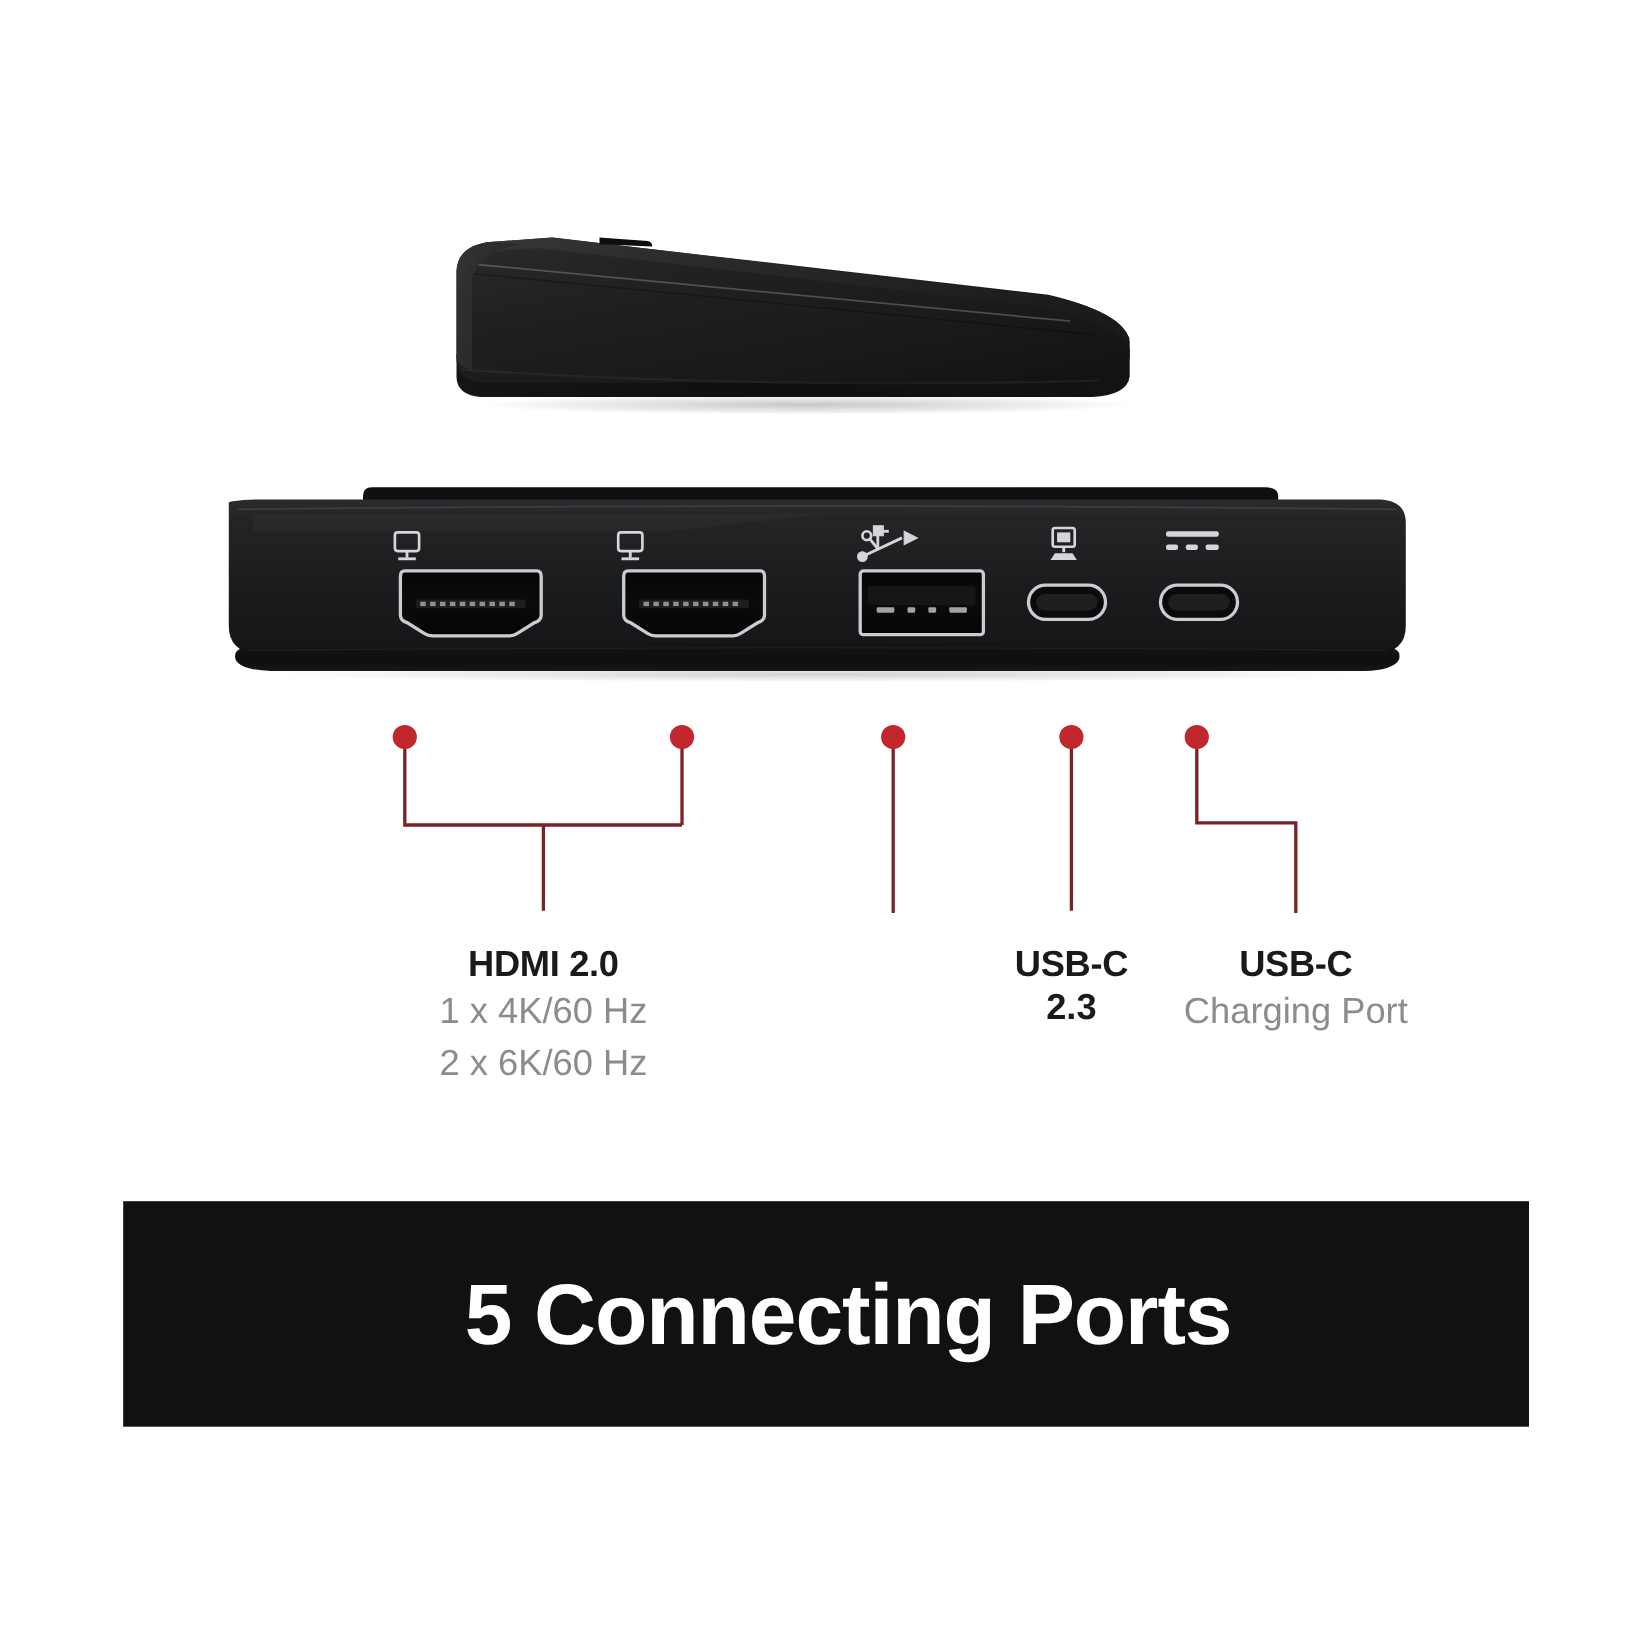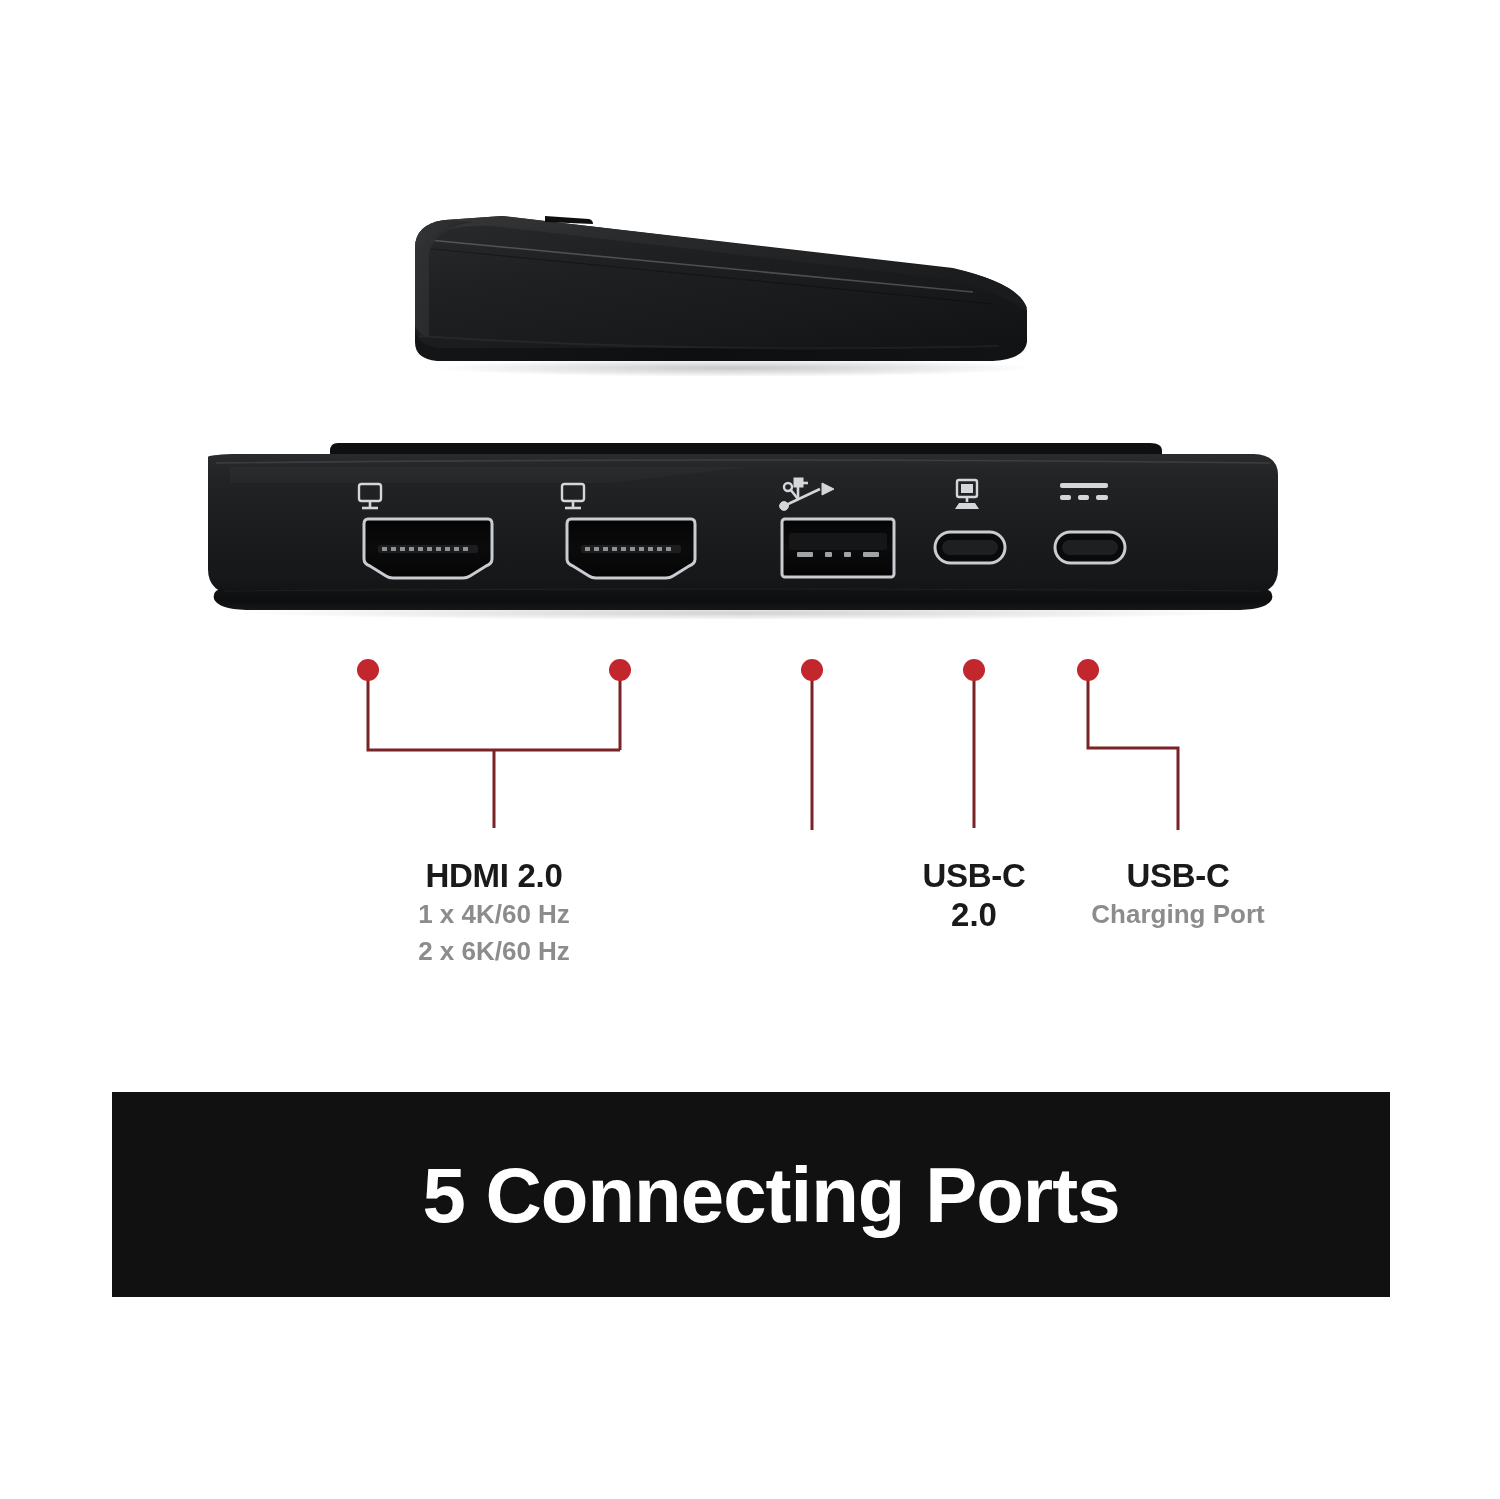--- a/index.html
+++ b/index.html
@@ -59,22 +59,22 @@
   }
   .callout .title {
     font-size: 33px;
     font-weight: 700;
     color: #1a1a1a;
     letter-spacing: -0.3px;
     line-height: 1.18;
     white-space: nowrap;
   }
   .callout .sub {
-    font-size: 26px;
-    font-weight: 700;
+    font-size: 33px;
+    font-weight: 400;
     color: #8c8c8c;
     line-height: 1.42;
     white-space: nowrap;
   }
   .callout .sub.strong {
     font-weight: 700;
     color: #1a1a1a;
     font-size: 33px;
     line-height: 1.18;
   }
@@ -352,21 +352,21 @@
 
   <div class="callout" id="callout-hdmi">
     <div class="title">HDMI 2.0</div>
     <div class="sub">1 x 4K/60 Hz</div>
     <div class="sub">2 x 6K/60 Hz</div>
   </div>
 
 
   <div class="callout" id="callout-usbc31">
     <div class="title">USB-C</div>
-    <div class="sub strong">2.0</div>
+    <div class="sub strong">2.3</div>
   </div>
 
   <div class="callout" id="callout-usbc-charge">
     <div class="title">USB-C</div>
     <div class="sub">Charging Port</div>
   </div>
 
   <div class="banner">
     <div class="banner-text">5 Connecting Ports</div>
   </div>

